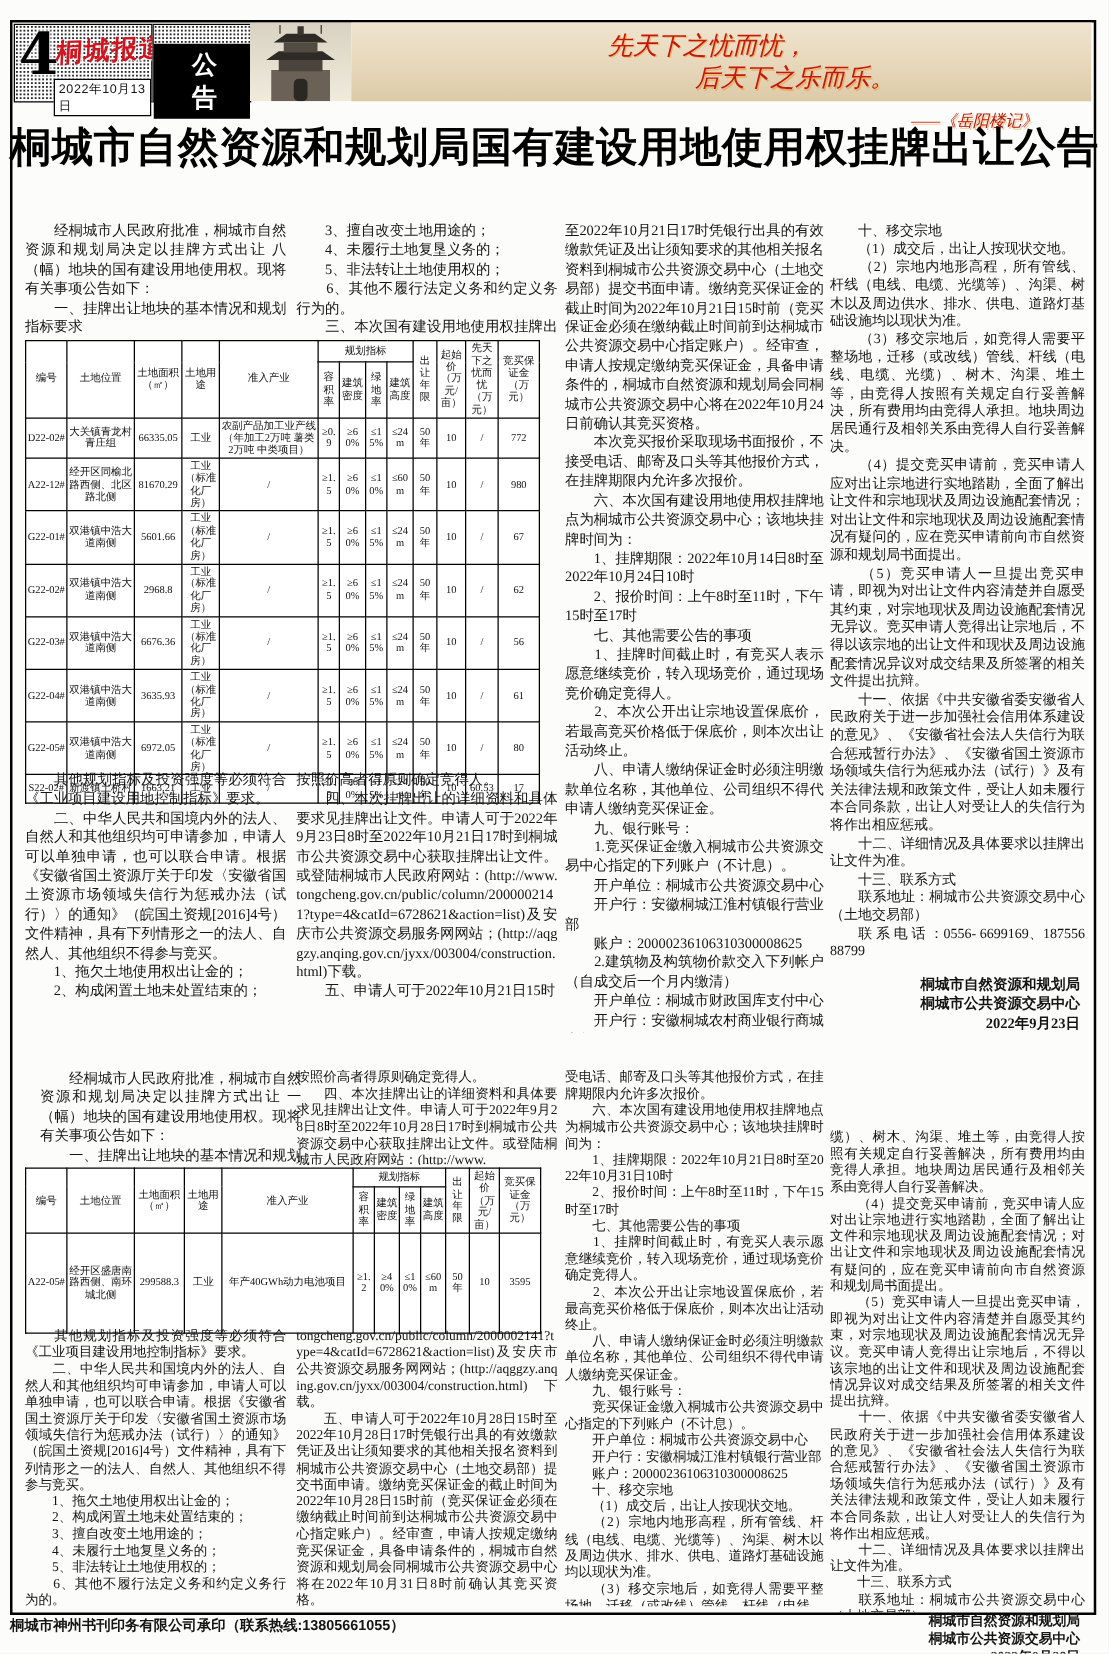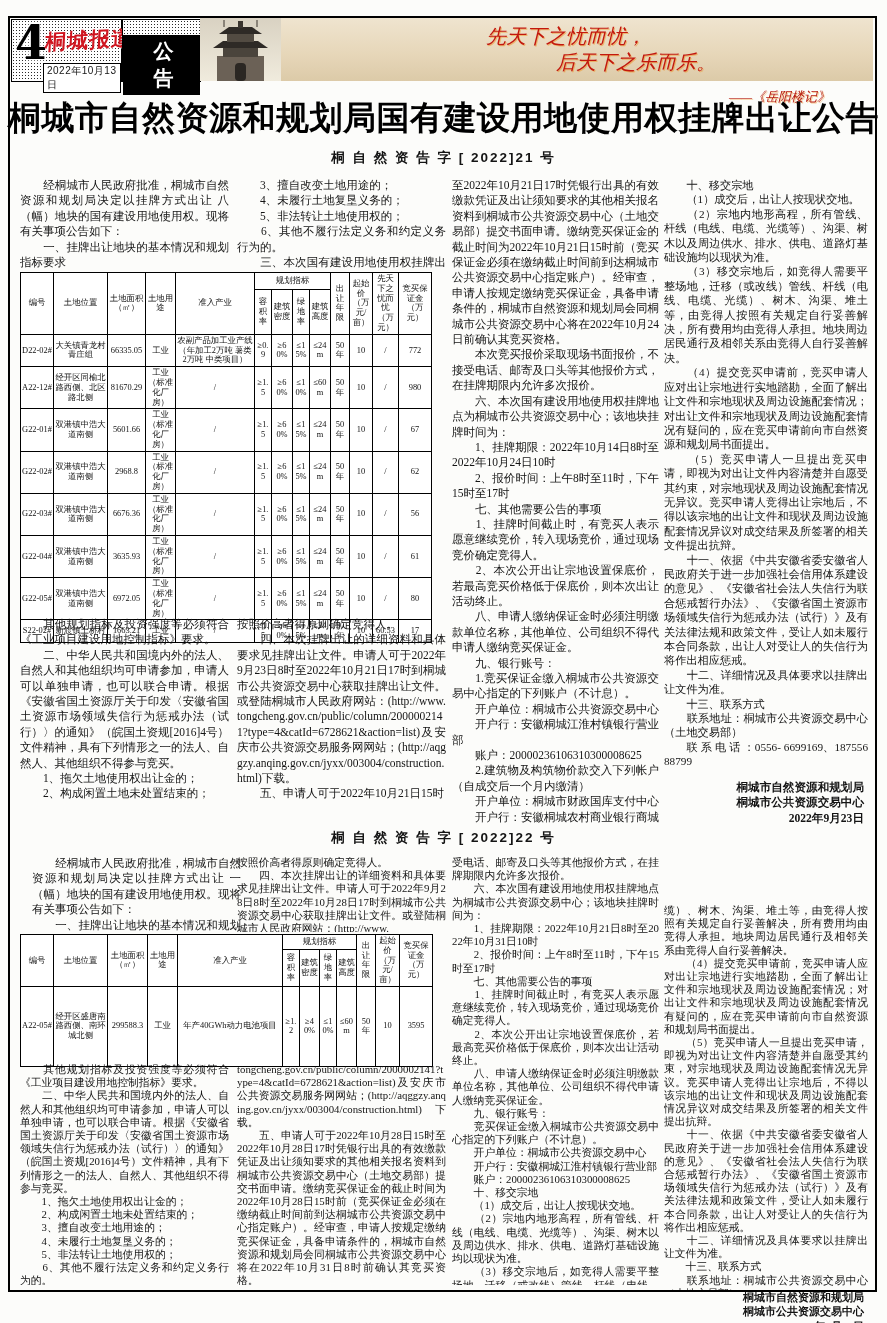--- a/index.html
+++ b/index.html
@@ -83,21 +83,20 @@
       <line x1="57" y1="9" x2="57" y2="2" stroke="#3a352f" stroke-width="1"></line>
     </svg>
   </div>
   <div class="banner">
     <span class="motto" style="left:205px;top:5px;">先天下之忧而忧，</span>
     <span class="motto" style="left:275px;top:31px;">后天下之乐而乐。</span>
     <span class="motto-src" style="left:448px;top:38px;">——《岳阳楼记》</span>
   </div>
 
   <div class="headline">桐城市自然资源和规划局国有建设用地使用权挂牌出让公告</div>
-  <div class="docno" style="top:149px;">桐 自 然 资 告 字 [ 2022]21 号</div>
 
   <div class="txt" style="left:20px;top:178px;width:209px;height:92px;">　　经桐城市人民政府批准，桐城市自然资源和规划局决定以挂牌方式出让 八（幅）地块的国有建设用地使用权。现将有关事项公告如下：
 　　一、挂牌出让地块的基本情况和规划指标要求</div>
   <div class="txt" style="left:237px;top:178px;width:209px;height:92px;">　　3、擅自改变土地用途的；
 　　4、未履行土地复垦义务的；
 　　5、非法转让土地使用权的；
 　　6、其他不履行法定义务和约定义务行为的。
 　　三、本次国有建设用地使用权挂牌出让</div>
 
   <table class="ltable" style="left:20px;top:272px;width:412px;height:342px;">
@@ -298,21 +297,20 @@
 　　十一、依据《中共安徽省委安徽省人民政府关于进一步加强社会信用体系建设的意见》、《安徽省社会法人失信行为联合惩戒暂行办法》、《安徽省国土资源市场领域失信行为惩戒办法（试行）》及有关法律法规和政策文件，受让人如未履行本合同条款，出让人对受让人的失信行为将作出相应惩戒。
 　　十二、详细情况及具体要求以挂牌出让文件为准。
 　　十三、联系方式
 　　联系地址：桐城市公共资源交易中心（土地交易部）
 　　联 系 电 话 ：0556- 6699169、18755688799</div>
     <div class="sig">桐城市自然资源和规划局
 桐城市公共资源交易中心
 2022年9月23日</div>
   </div>
 
-  <div class="docno" style="top:829px;">桐 自 然 资 告 字 [ 2022]22 号</div>
 
   <div class="txt" style="left:32px;top:856px;width:209px;height:76px;">　　经桐城市人民政府批准，桐城市自然资源和规划局决定以挂牌方式出让 一（幅）地块的国有建设用地使用权。现将有关事项公告如下：
 　　一、挂牌出让地块的基本情况和规划指标要求</div>
   <div class="txt txt-sm" style="left:237px;top:856px;width:209px;height:76px;">按照价高者得原则确定竞得人。
 　　四、本次挂牌出让的详细资料和具体要求见挂牌出让文件。申请人可于2022年9月28日8时至2022年10月28日17时到桐城市公共资源交易中心获取挂牌出让文件。或登陆桐城市人民政府网站：(http://www.</div>
 
   <table class="ltable" style="left:20px;top:934px;width:412px;height:126px;">
     <colgroup>
       <col style="width:33px">
         <col style="width:54px">
@@ -401,14 +399,15 @@
 　　十二、详细情况及具体要求以挂牌出让文件为准。
 　　十三、联系方式
 　　联系地址：桐城市公共资源交易中心（土地交易部）
 　　联系电话：0556-6699169、18755688799</div>
     <div class="sig" style="font-size:11px;line-height:14.5px;">桐城市自然资源和规划局
 桐城市公共资源交易中心
 2022年9月28日</div>
   </div>
 
   <div class="footrow">
+    <span>桐城市神州书刊印务有限公司承印（联系热线:13805661055）</span>
   </div>
 </div>
 
 </body></html>

